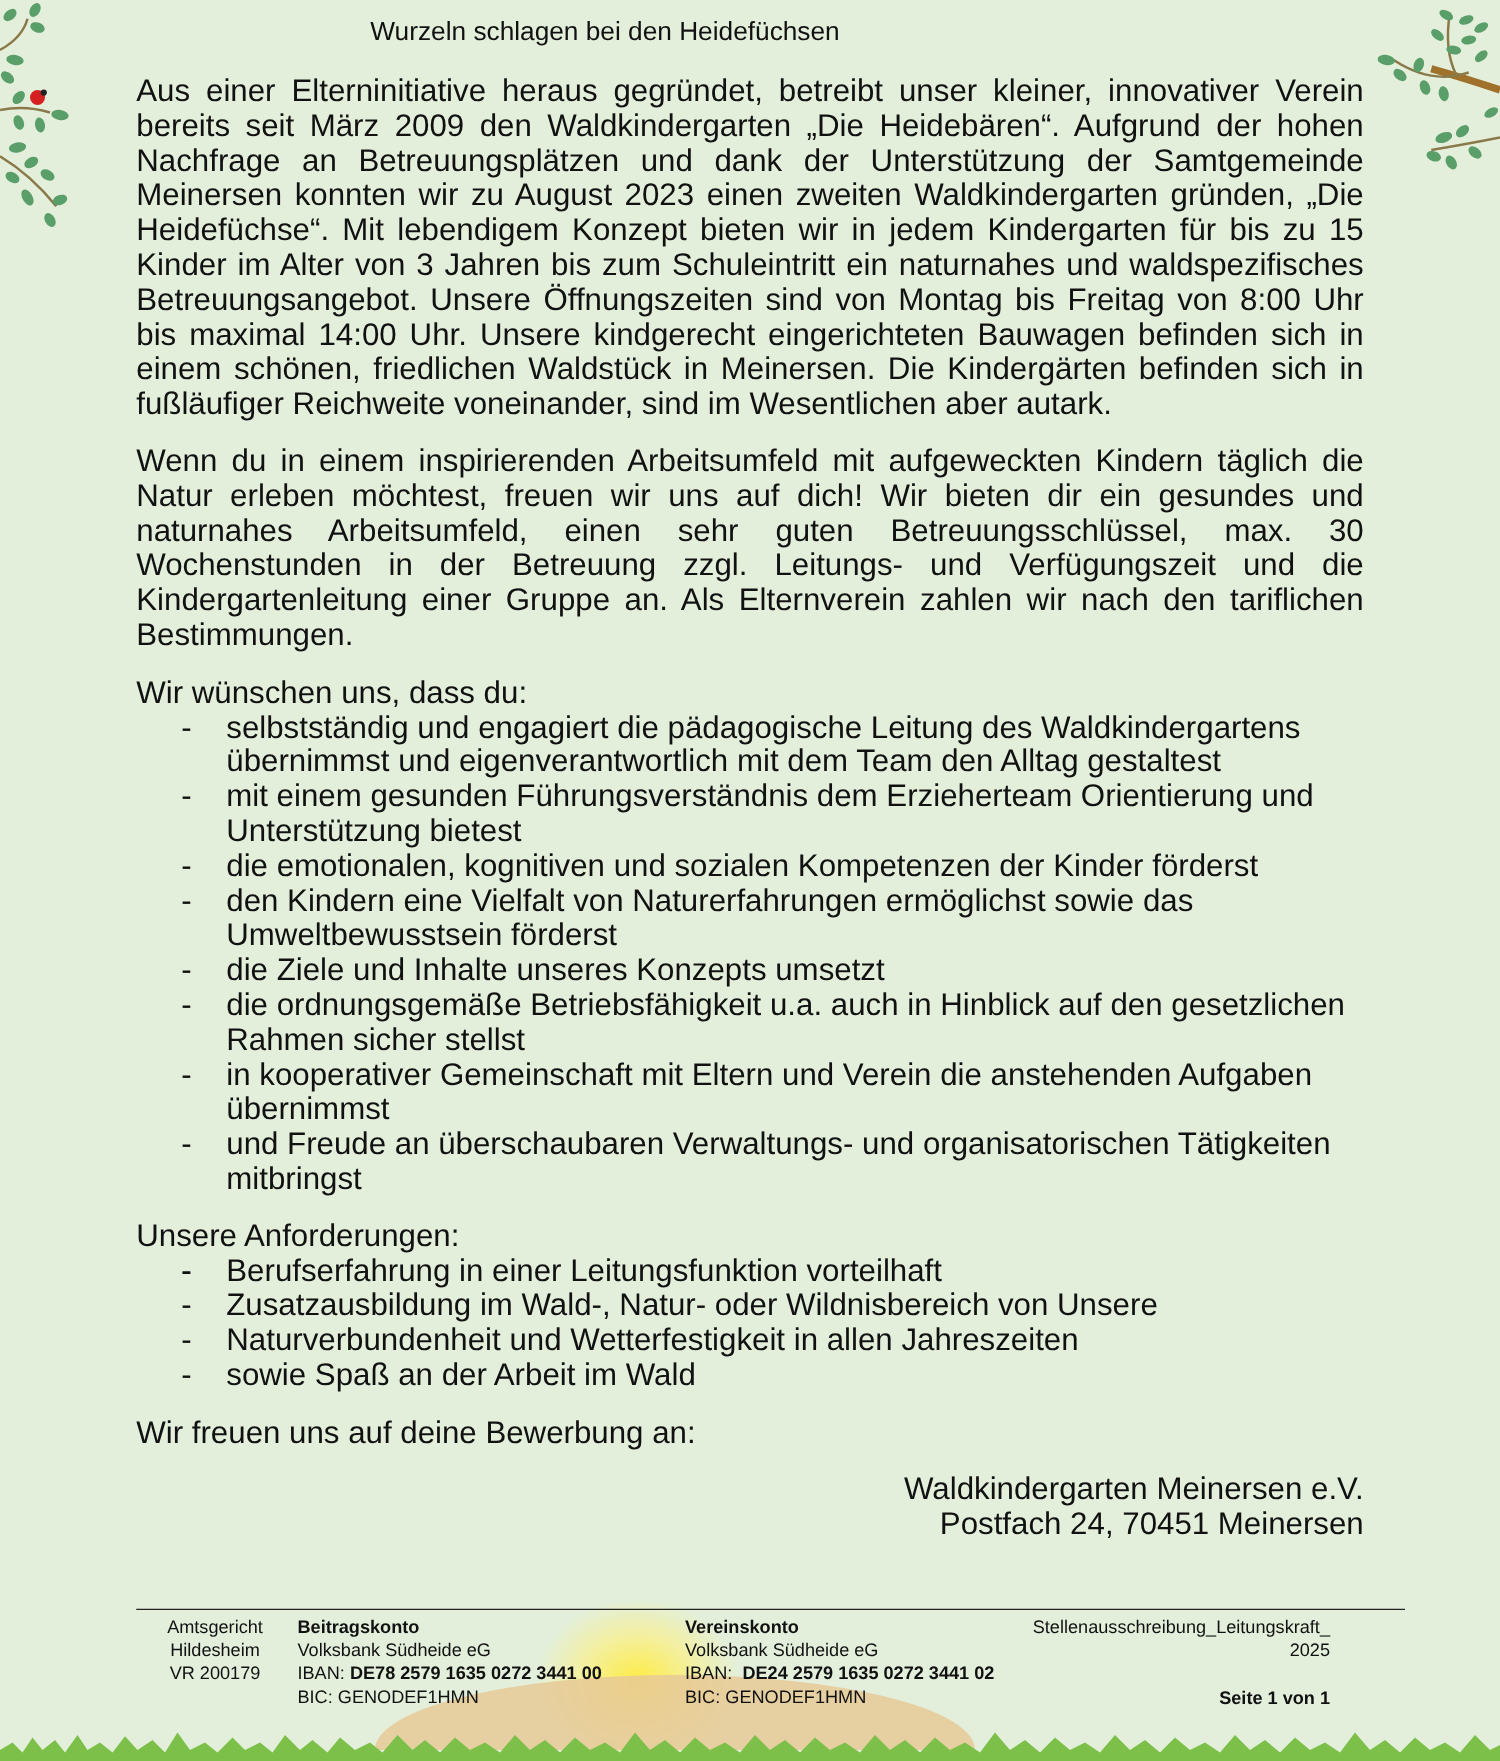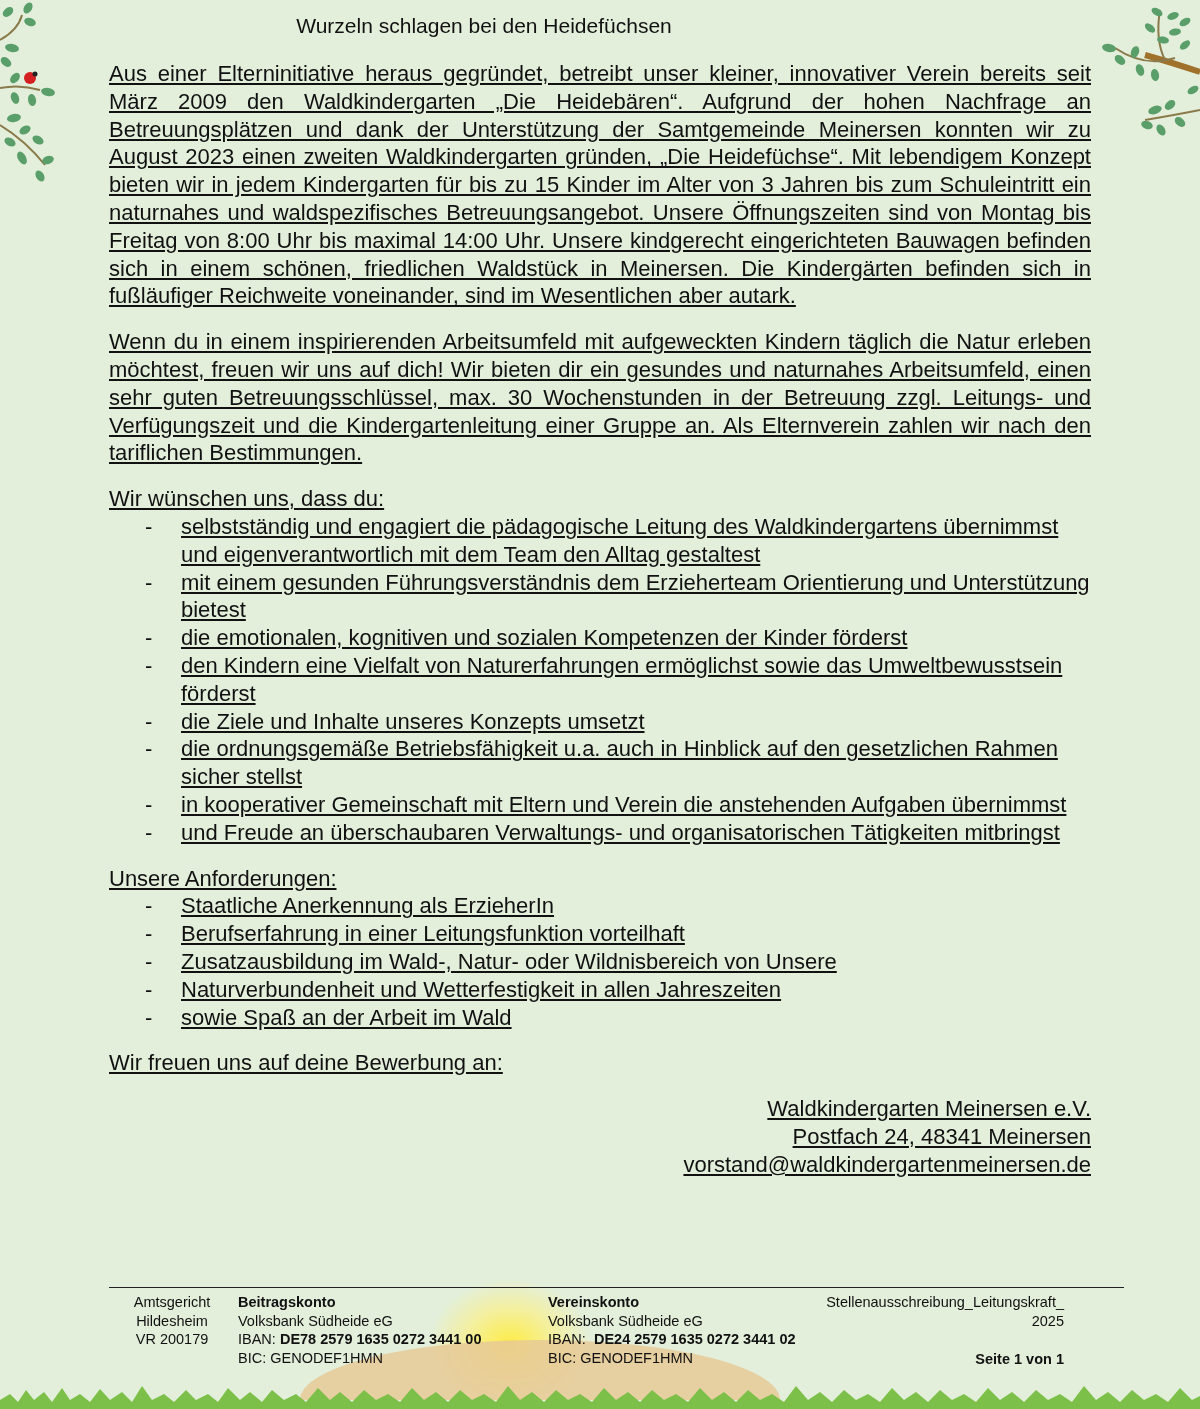--- a/index.html
+++ b/index.html
@@ -8,21 +8,21 @@
     background: #e3efdb;
     font-family: "Liberation Sans", sans-serif;
     color: #111;
   }
   .title {
     position: absolute; top: 14px; left: 0; width: 968px; text-align: center;
     font-size: 21px;
   }
   .content {
     position: absolute; left: 109px; width: 982px; top: 60px;
-    font-size: 22px; line-height: 27.8px; text-decoration: underline;
+    font-size: 25px; line-height: 27.8px;
   }
   .para { text-align: justify; margin: 0 0 18px 0; }
   .section-head { margin: 0; }
   ul.dash { list-style: none; margin: 0 0 18px 0; padding: 0; }
   ul.dash li { position: relative; padding-left: 72px; }
   ul.dash li .bullet { position: absolute; left: 36px; top: 0; }
   .contact { text-align: right; margin-top: 18px; }
   .footer-line {
     position: absolute; top: 1287px; left: 109px; width: 1015px; height: 1px; background: #222;
   }
@@ -119,33 +119,32 @@
     <li><span class="bullet">-</span><span>die emotionalen, kognitiven und sozialen Kompetenzen der Kinder förderst</span></li>
     <li><span class="bullet">-</span><span>den Kindern eine Vielfalt von Naturerfahrungen ermöglichst sowie das Umweltbewusstsein förderst</span></li>
     <li><span class="bullet">-</span><span>die Ziele und Inhalte unseres Konzepts umsetzt</span></li>
     <li><span class="bullet">-</span><span>die ordnungsgemäße Betriebsfähigkeit u.a. auch in Hinblick auf den gesetzlichen Rahmen sicher stellst</span></li>
     <li><span class="bullet">-</span><span>in kooperativer Gemeinschaft mit Eltern und Verein die anstehenden Aufgaben übernimmst</span></li>
     <li><span class="bullet">-</span><span>und Freude an überschaubaren Verwaltungs- und organisatorischen Tätigkeiten mitbringst</span></li>
   </ul>
 
   <p class="section-head">Unsere Anforderungen:</p>
   <ul class="dash">
-    <li><span class="bullet">-</span><span>Staatliche Anerkennung als ErzieherIn</span></li>
+    <li><span class="bullet">-</span></li>
     <li><span class="bullet">-</span><span>Berufserfahrung in einer Leitungsfunktion vorteilhaft</span></li>
     <li><span class="bullet">-</span><span>Zusatzausbildung im Wald-, Natur- oder Wildnisbereich von Unsere</span></li>
     <li><span class="bullet">-</span><span>Naturverbundenheit und Wetterfestigkeit in allen Jahreszeiten</span></li>
     <li><span class="bullet">-</span><span>sowie Spaß an der Arbeit im Wald</span></li>
   </ul>
 
   <p class="section-head">Wir freuen uns auf deine Bewerbung an:</p>
 
   <div class="contact">
     <div>Waldkindergarten Meinersen e.V.</div>
-    <div>Postfach 24, 48341 Meinersen</div>
-    <div>vorstand@waldkindergartenmeinersen.de</div>
+    <div>Postfach 24, 70451 Meinersen</div>
   </div>
 </div>
 
 <div class="sun"></div>
 <div class="hills"></div>
 <svg class="grass" viewBox="0 0 1200 29" preserveAspectRatio="none">
   <path d="M0 29 L0 20 L10 14 L18 22 L26 10 L34 20 L44 12 L52 22 L62 8 L70 20 L80 14 L90 22 L100 9 L110 20 L122 12 L132 22 L142 6 L152 20 L164 14 L174 22 L186 10 L196 20 L208 14 L218 22 L228 8 L240 20 L250 12 L262 22 L272 10 L284 20 L296 14 L306 22 L318 8 L330 20 L340 12 L352 22 L364 10 L376 20 L388 14 L400 22 L412 8 L424 20 L436 12 L448 22 L460 10 L472 20 L484 14 L496 22 L508 6 L520 20 L532 12 L544 22 L556 10 L568 20 L580 14 L592 22 L604 8 L616 20 L628 12 L640 22 L652 10 L664 20 L676 14 L688 22 L700 8 L712 20 L724 12 L736 22 L748 10 L760 20 L772 14 L784 22 L796 6 L808 20 L820 12 L832 22 L844 10 L856 20 L868 14 L880 22 L892 8 L904 20 L916 12 L928 22 L940 10 L952 20 L964 14 L976 22 L988 8 L1000 20 L1012 12 L1024 22 L1036 10 L1048 20 L1060 14 L1072 22 L1084 6 L1096 20 L1108 12 L1120 22 L1132 10 L1144 20 L1156 14 L1168 22 L1180 8 L1192 20 L1200 16 L1200 29 Z" fill="#7cc04a"></path>
 </svg>
 
 <div class="footer-line"></div>

